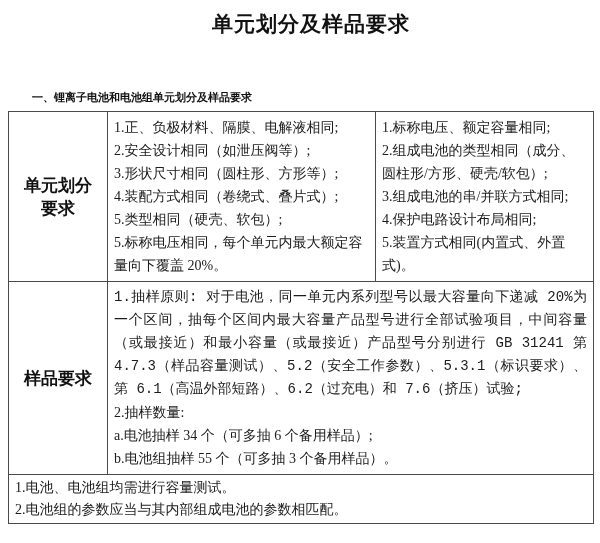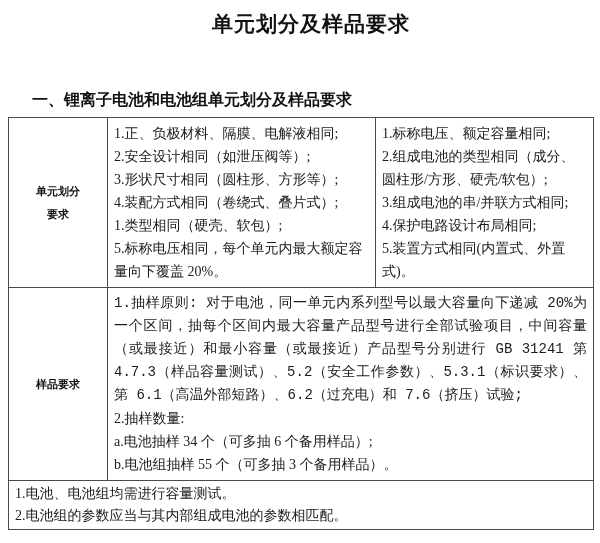--- a/index.html
+++ b/index.html
@@ -18,21 +18,21 @@
     padding-top: 10px;
     font-size: 21px;
     font-weight: bold;
     text-align: center;
     letter-spacing: 1px;
     color: #111;
     padding-left: 22px;
   }
   .section-heading {
     margin: 52px 0 6px 32px;
-    font-size: 16px;
+    font-size: 11px;
     font-weight: bold;
     color: #111;
   }
   table.req-table {
     margin-left: 8px;
     width: 585px;
     border-collapse: collapse;
     table-layout: fixed;
   }
   .req-table col.c1 { width: 99px; }
@@ -52,21 +52,21 @@
     vertical-align: top;
     font-size: 14px;
     line-height: 23px;
     padding: 4px 6px;
     color: #1c1c1c;
   }
   td.label-cell {
     vertical-align: middle;
     text-align: center;
     font-weight: bold;
-    font-size: 11px;
+    font-size: 17px;
     line-height: 23px;
     color: #111;
   }
   td.content-cell .line { white-space: normal; }
   td.merged-cell .para { text-align: justify; font-family: Liberation Mono, monospace; }
   td.notes-cell {
     line-height: 22px;
     padding: 2px 6px;
   }
 </style>
@@ -90,21 +90,21 @@
       <tr>
         <td class="label-cell">
           <div>单元划分</div>
           <div>要求</div>
         </td>
         <td class="content-cell">
           <div class="line">1.正、负极材料、隔膜、电解液相同;</div>
           <div class="line">2.安全设计相同（如泄压阀等）;</div>
           <div class="line">3.形状尺寸相同（圆柱形、方形等）;</div>
           <div class="line">4.装配方式相同（卷绕式、叠片式）;</div>
-          <div class="line">1.类型相同（硬壳、软包）;</div>
+          <div class="line">5.类型相同（硬壳、软包）;</div>
           <div class="line">5.标称电压相同，每个单元内最大额定容量向下覆盖 20%。</div>
         </td>
         <td class="content-cell">
           <div class="line">1.标称电压、额定容量相同;</div>
           <div class="line">2.组成电池的类型相同（成分、圆柱形/方形、硬壳/软包）;</div>
           <div class="line">3.组成电池的串/并联方式相同;</div>
           <div class="line">4.保护电路设计布局相同;</div>
           <div class="line">5.装置方式相同(内置式、外置式)。</div>
         </td>
       </tr>

